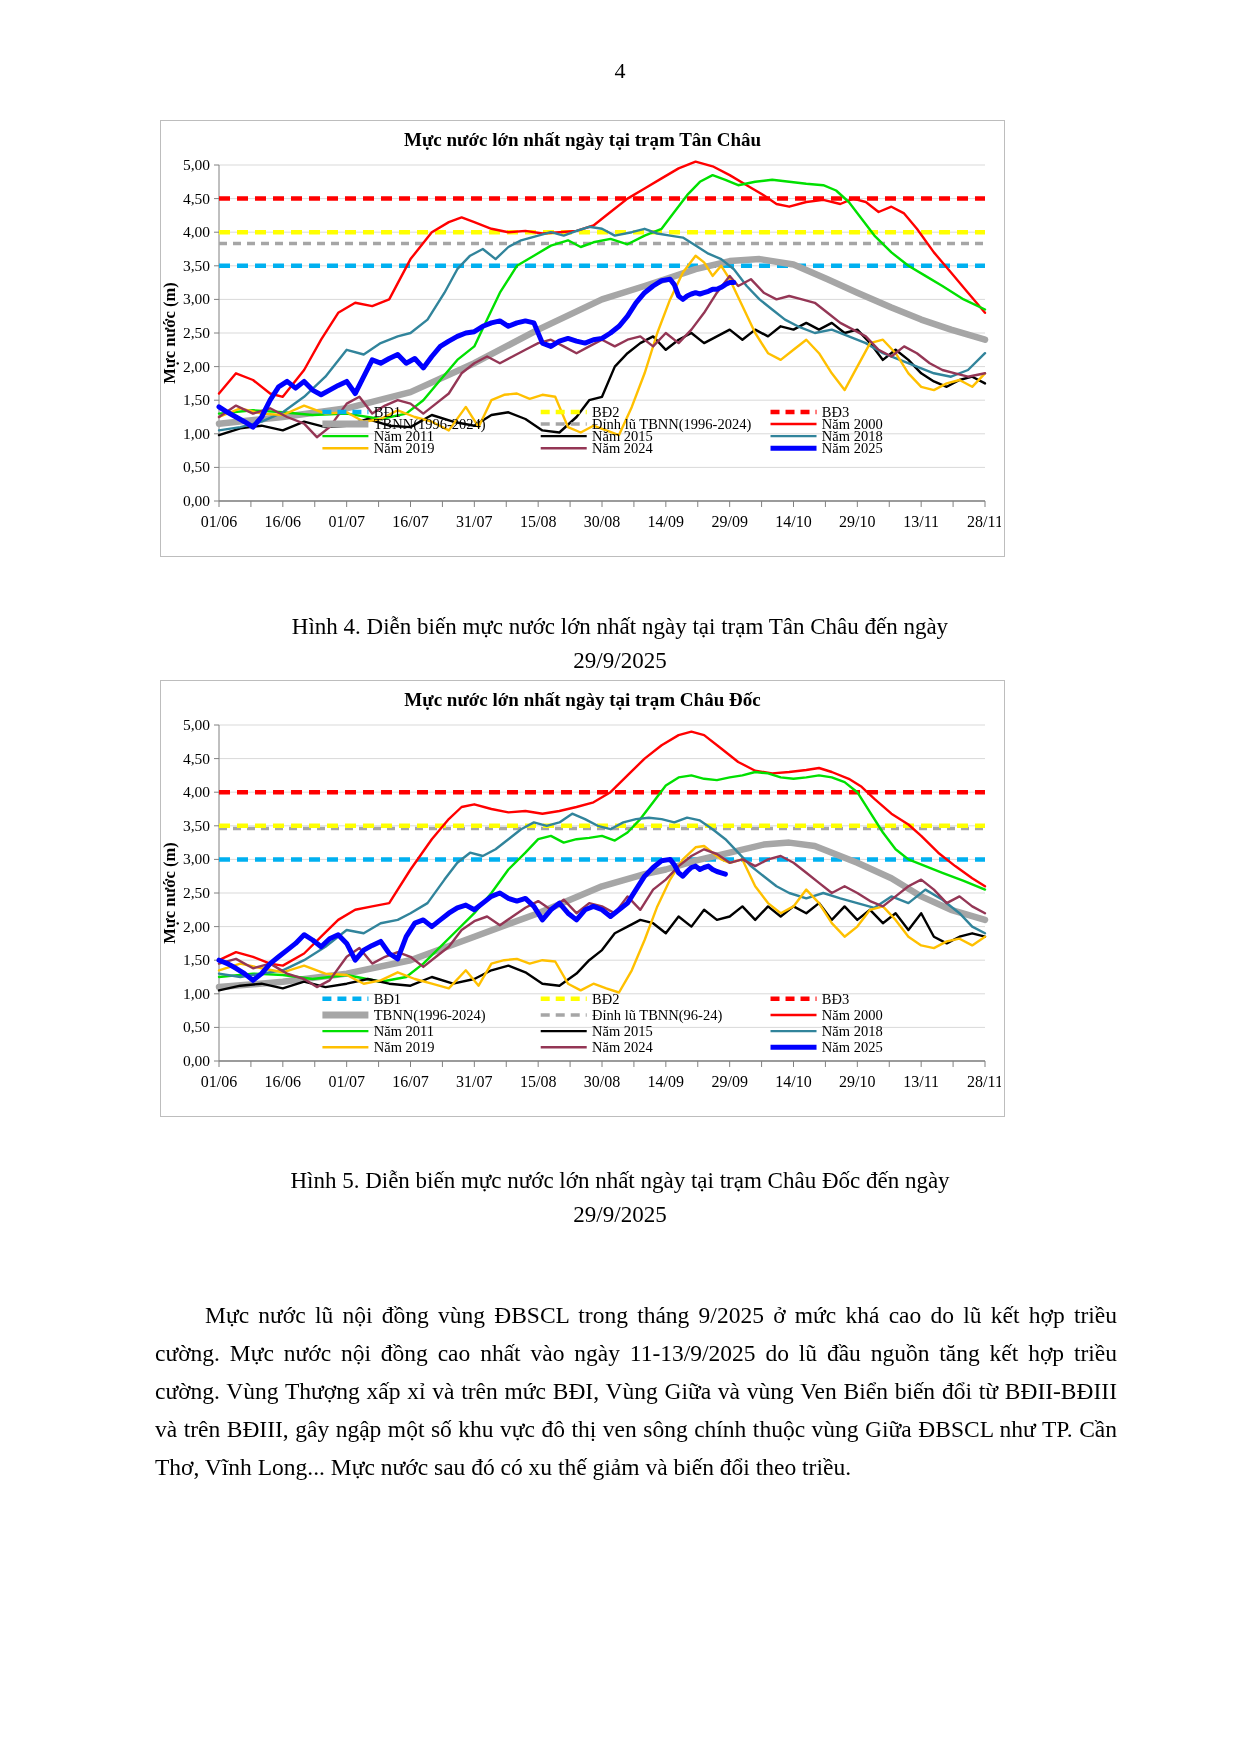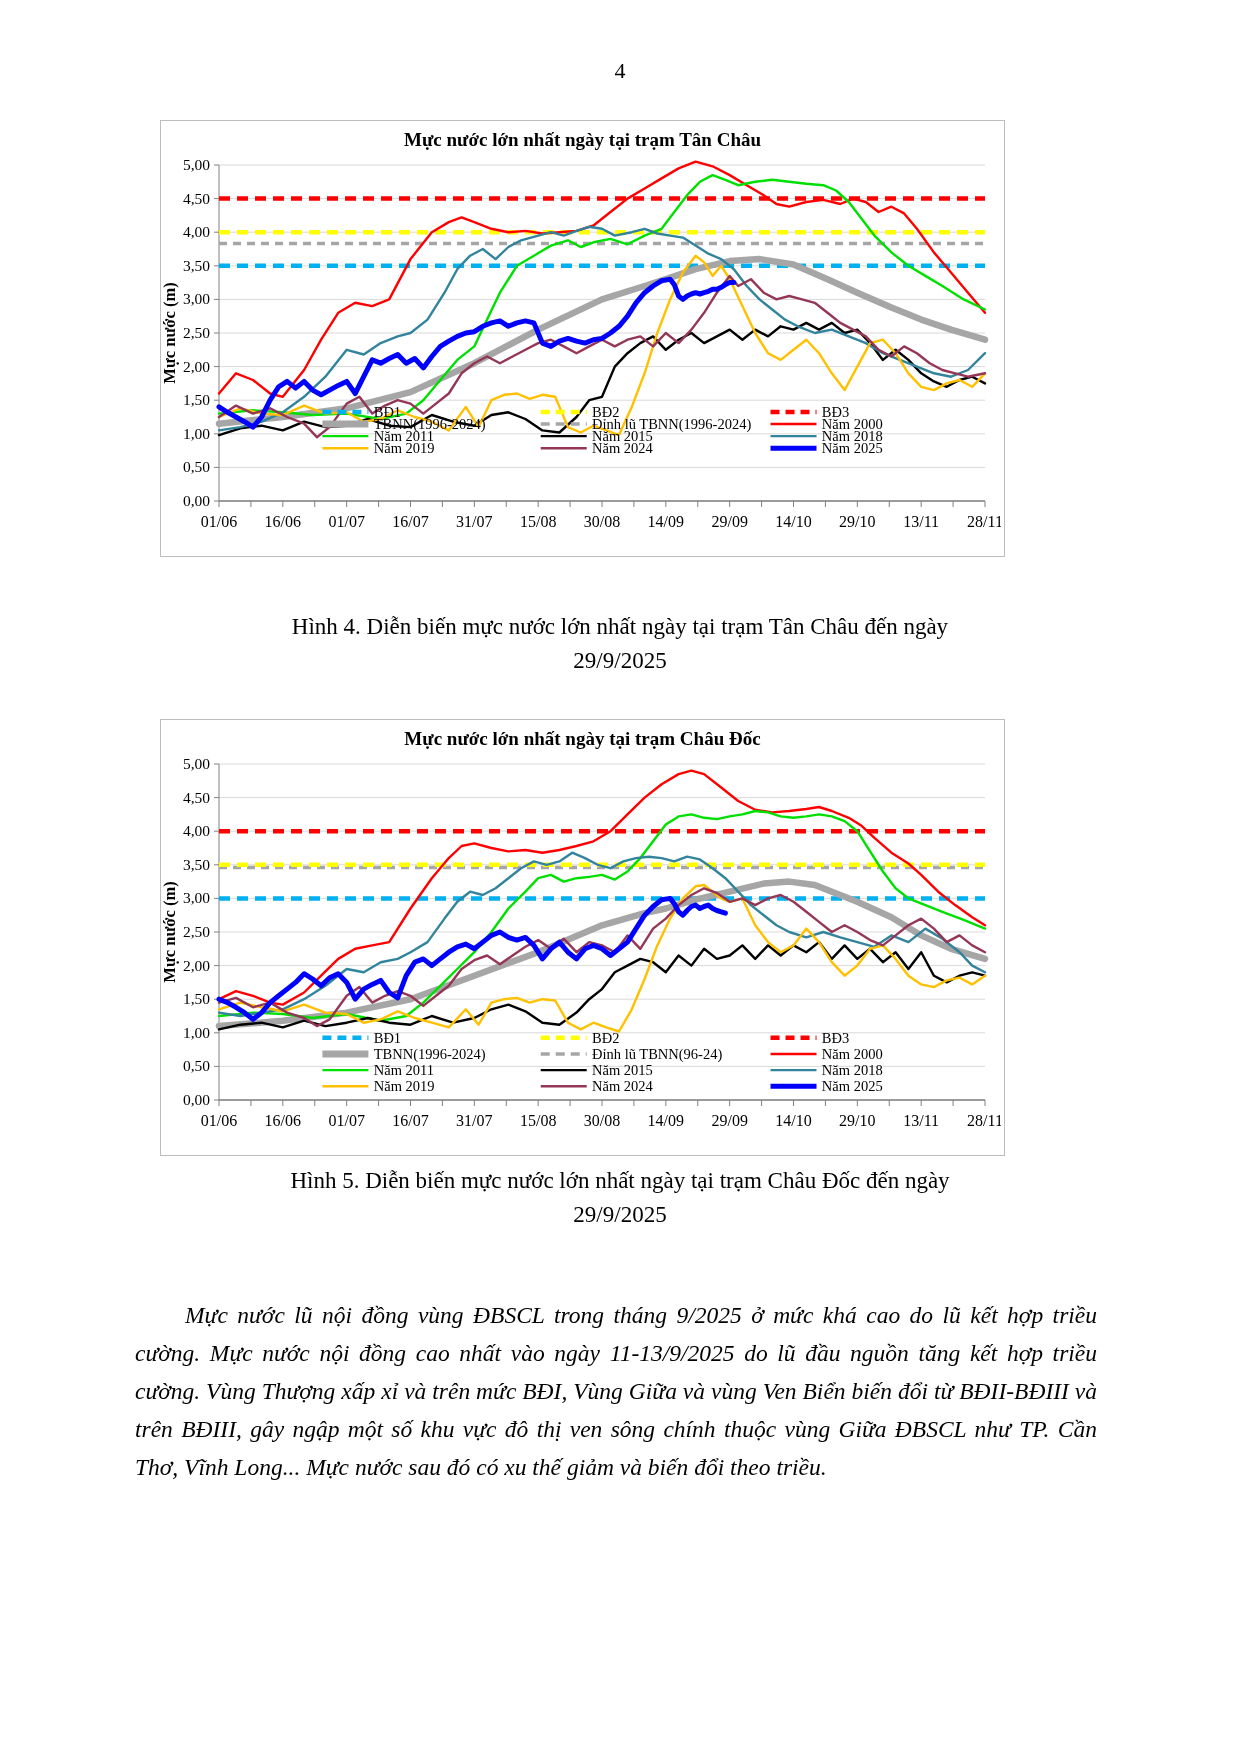--- a/index.html
+++ b/index.html
@@ -10,35 +10,35 @@
   .page-number{
     position:absolute;top:58px;left:0;width:1240px;
     text-align:center;font-size:22px;
   }
   .chart-box{
     position:absolute;left:160px;width:845px;height:437px;
     border:1px solid #bdbdbd;box-sizing:border-box;
     background:#fff;padding-top:6px;
   }
   #chart-box-0{top:100px;margin-top:20px;}
-  #chart-box-1{top:719px;}
+  #chart-box-1{top:680px;}
   .chart-title{
     text-align:center;font-weight:bold;font-size:19px;
     font-family:"Liberation Serif", serif;margin:2px 0 0 0;
   }
   svg.chart{display:block;width:840px;height:400px;font-family:"Liberation Serif", serif;}
   .fig-caption{
     position:absolute;left:140px;width:960px;text-align:center;
     font-size:23px;line-height:34px;
   }
   #caption-4{top:610px;}
   #caption-5{top:1164px;}
   .body-text{
-    position:absolute;left:135px;width:962px;top:1272px;
-    font-size:23.5px;line-height:38px;text-align:justify;text-indent:50px;font-style:italic;
+    position:absolute;left:155px;width:962px;top:1272px;
+    font-size:23.5px;line-height:38px;text-align:justify;text-indent:50px;
   }
 </style>
 </head>
 <body>
 
 <div class="page-number">4</div>
 
 <div class="chart-box" id="chart-box-0">
   <div class="chart-title">Mực nước lớn nhất ngày tại trạm Tân Châu</div>
   <svg class="chart" viewBox="0 0 840 400">

